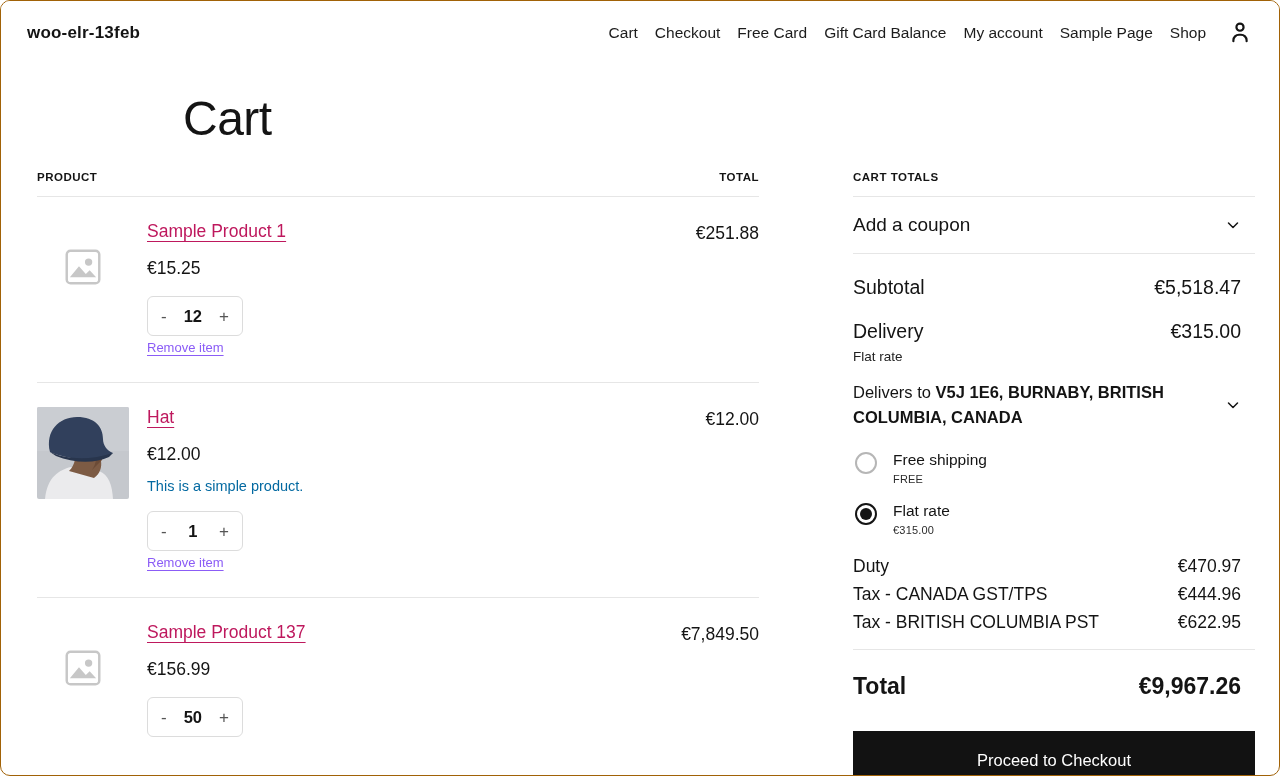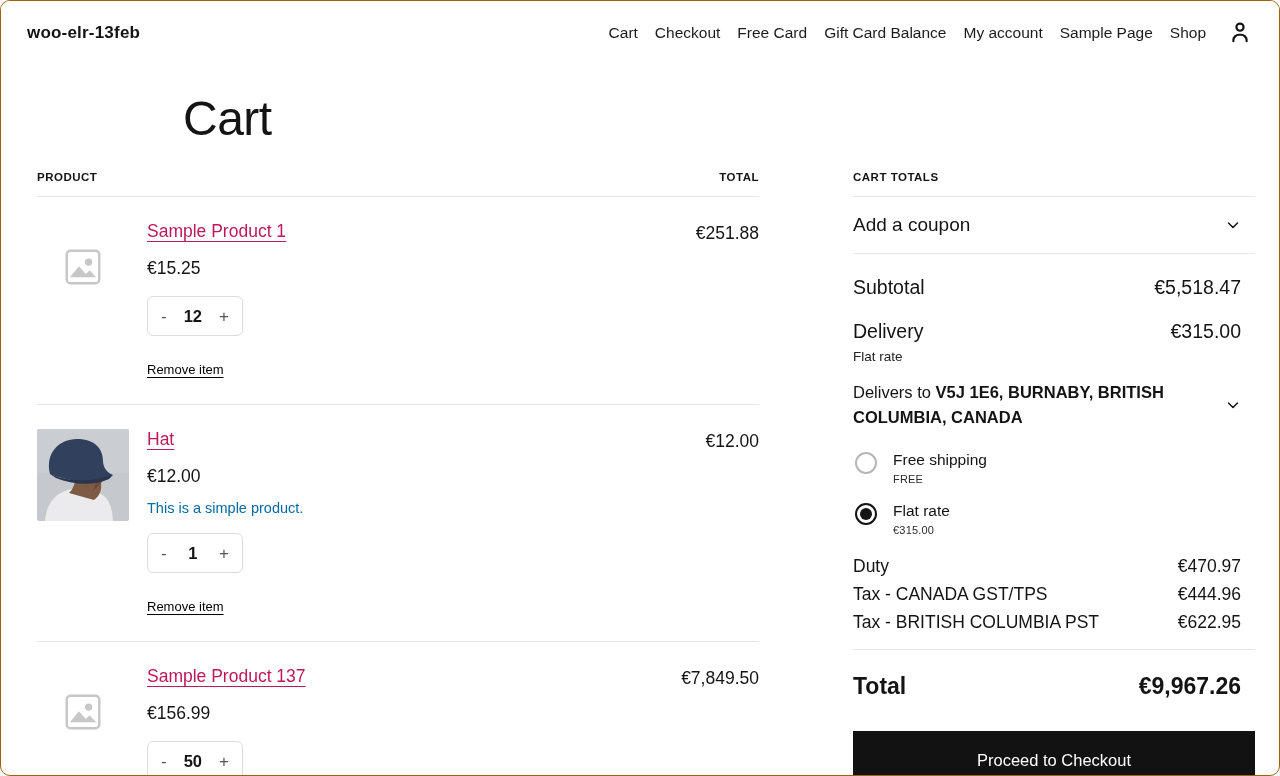--- a/index.html
+++ b/index.html
@@ -45,21 +45,21 @@
   }
   .item-price { margin-top:16px; font-size:17.5px; }
   .item-desc { margin-top:13px; font-size:14.5px; color:#0369a1; }
   .stepper {
     margin-top:17px; width:96px; height:40px; border:1px solid #dcdcdc; border-radius:6px;
     display:flex; align-items:center; justify-content:space-between; padding:0 13px; background:#fff;
   }
   .step-btn { font-size:17px; color:#555; cursor:pointer; line-height:1; user-select:none; }
   .qty { font-size:16.5px; font-weight:700; }
   .remove {
-    display:inline-block; margin-top:26px; font-size:13px; color:#000000;
+    display:inline-block; margin-top:4px; font-size:13px; color:#8b5cf6;
     text-decoration:underline; text-underline-offset:3px; cursor:pointer;
   }
   .item-total { width:130px; flex:none; text-align:right; font-size:17.5px; padding-top:2px; }
 
   
   .totals { position:absolute; left:852px; top:170px; width:402px; }
   .totals-head {
     font-size:11.5px; font-weight:700; letter-spacing:.5px;
     padding-bottom:13px; border-bottom:1px solid #e6e6e6;
   }

